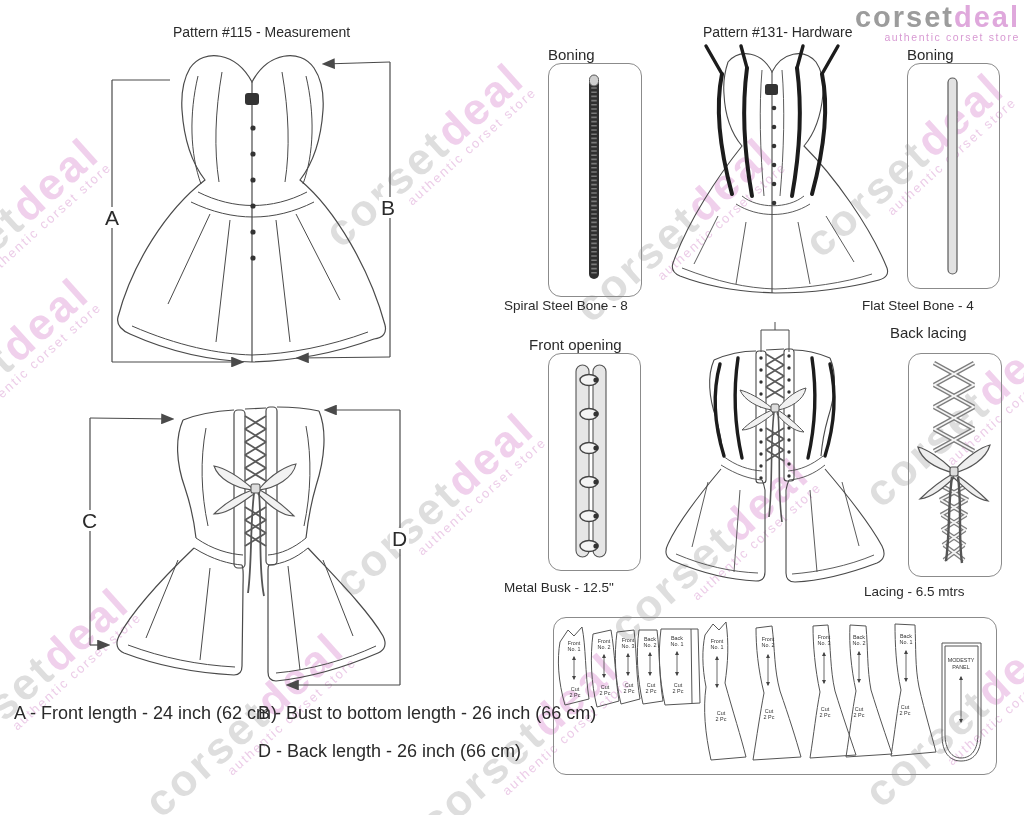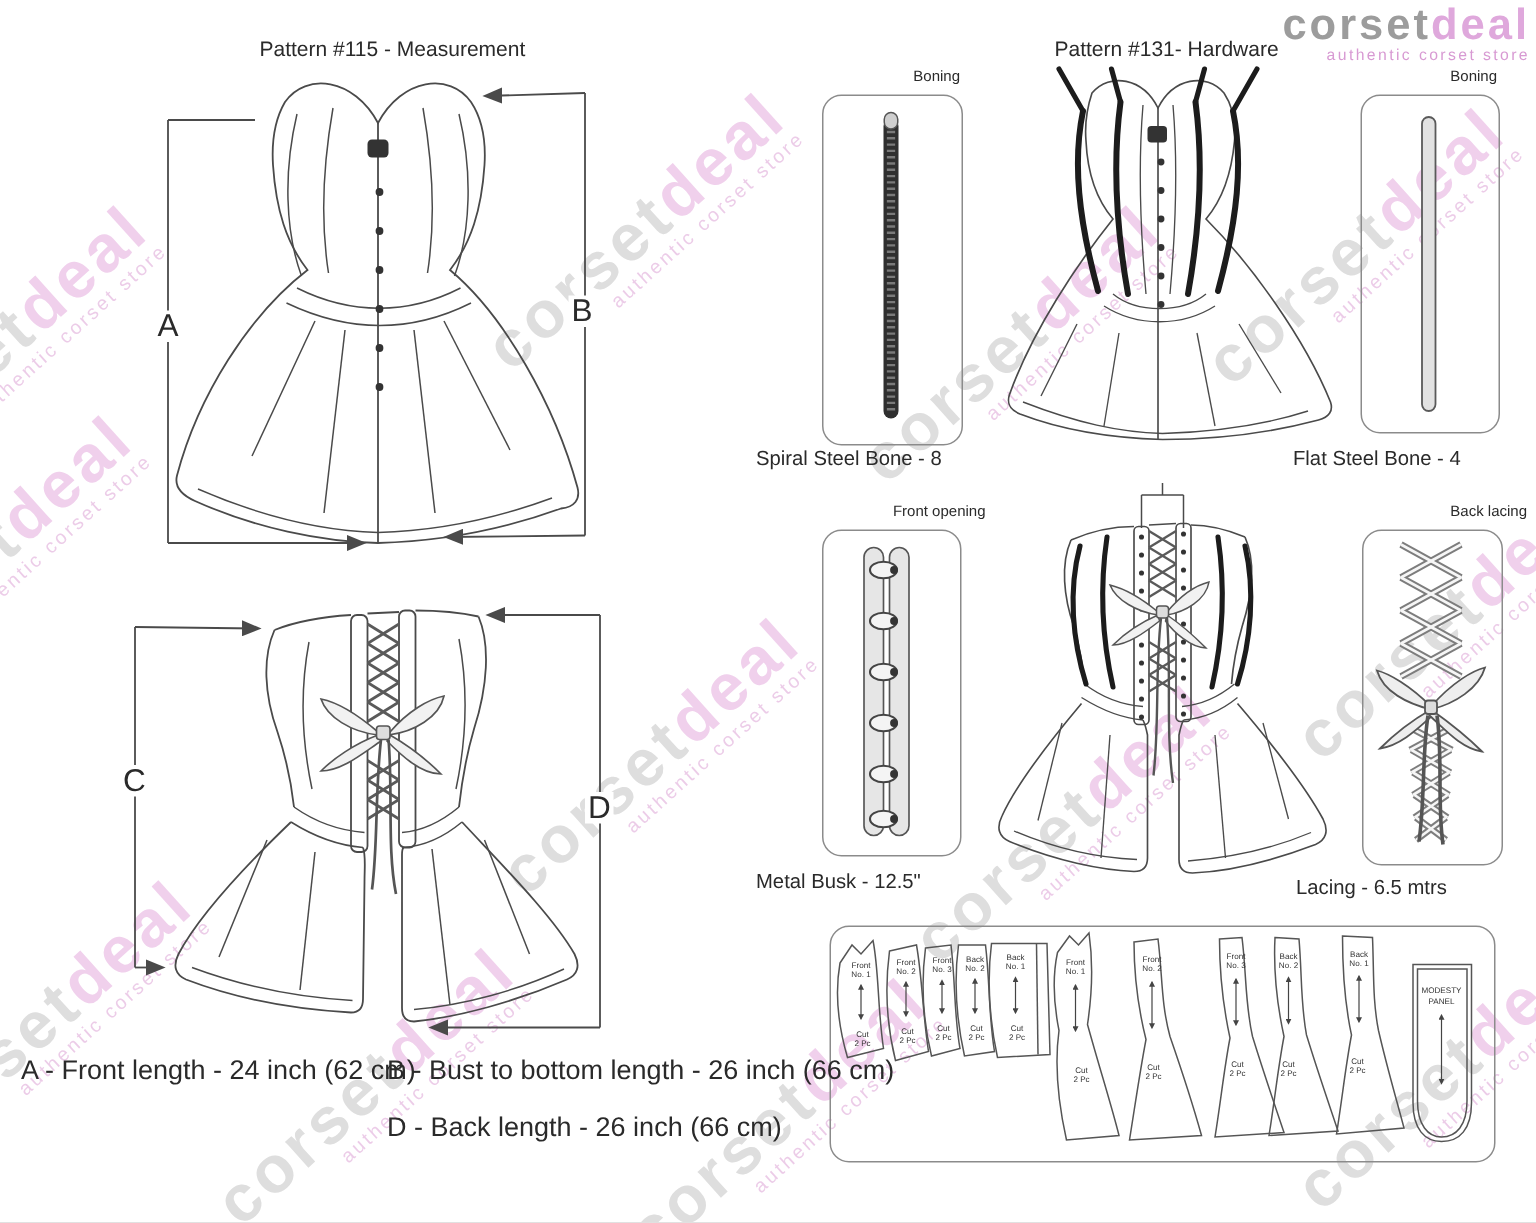--- a/index.html
+++ b/index.html
@@ -2,21 +2,21 @@
 <html><head>
 <meta charset="utf-8">
 <style>
   body{margin:0;background:#888;}
   .page{position:relative;width:1024px;height:815px;background:#ffffff;overflow:hidden;
         font-family:"Liberation Sans","DejaVu Sans",sans-serif;color:#2a2a2a;}
   .abs{position:absolute;}
   .page svg{position:absolute;overflow:visible;}
   .title{font-size:14px;white-space:nowrap;}
   .cap{font-size:13.5px;text-align:left;white-space:nowrap;}
-  .boxlabel{font-size:10px;text-align:right;white-space:nowrap;}
+  .boxlabel{font-size:15px;text-align:left;white-space:nowrap;}
   .legend{font-size:18px;white-space:nowrap;}
   .marker{font-size:21px;line-height:1;background:#fff;padding:0 2px;z-index:3;}
   .box{position:absolute;border:1.4px solid #8b8b8b;border-radius:13px;background:transparent;z-index:1;}
   .z1{z-index:2;}
   
   .wm{position:absolute;transform:rotate(-42deg);transform-origin:0 50%;white-space:nowrap;z-index:0;pointer-events:none;}
   .wm-main{font-size:44px;font-weight:bold;letter-spacing:3px;line-height:1;}
   .wm-g{color:#dedede;}
   .wm-p{color:#f0d0ec;}
   .wm-tag{font-size:13px;letter-spacing:2px;color:#ecccе8;color:#eccce8;text-align:right;margin-top:-4px;}
@@ -381,21 +381,21 @@
       <ellipse cx="41" cy="129" rx="9" ry="5.5" fill="#f4f4f4" stroke="#444" stroke-width="1.4"></ellipse>
         <circle cx="48" cy="129" r="2.6" fill="#333"></circle>
       <ellipse cx="41" cy="163" rx="9" ry="5.5" fill="#f4f4f4" stroke="#444" stroke-width="1.4"></ellipse>
         <circle cx="48" cy="163" r="2.6" fill="#333"></circle>
       <ellipse cx="41" cy="193" rx="9" ry="5.5" fill="#f4f4f4" stroke="#444" stroke-width="1.4"></ellipse>
         <circle cx="48" cy="193" r="2.6" fill="#333"></circle>
     </g>
   </svg>
   <div class="abs cap z1" style="left:504px;width:180px;top:580px">Metal Busk - 12.5"</div>
 
-  <div class="abs boxlabel z1" style="left:890px;width:128px;top:336px">Back lacing</div>
+  <div class="abs boxlabel z1" style="left:890px;width:128px;top:324px">Back lacing</div>
   <div class="box" style="left:908px;top:353px;width:92px;height:222px"></div>
   <svg class="z1" style="left:908px;top:353px" width="92" height="222" viewBox="0 0 92 222">
     <g stroke="#7d7d7d" stroke-width="4.4" fill="none">
       <line x1="26" y1="10" x2="66" y2="32"></line>
         <line x1="66" y1="10" x2="26" y2="32"></line>
       <line x1="26" y1="32" x2="66" y2="54"></line>
         <line x1="66" y1="32" x2="26" y2="54"></line>
       <line x1="26" y1="54" x2="66" y2="76"></line>
         <line x1="66" y1="54" x2="26" y2="76"></line>
       <line x1="26" y1="76" x2="66" y2="98"></line>

